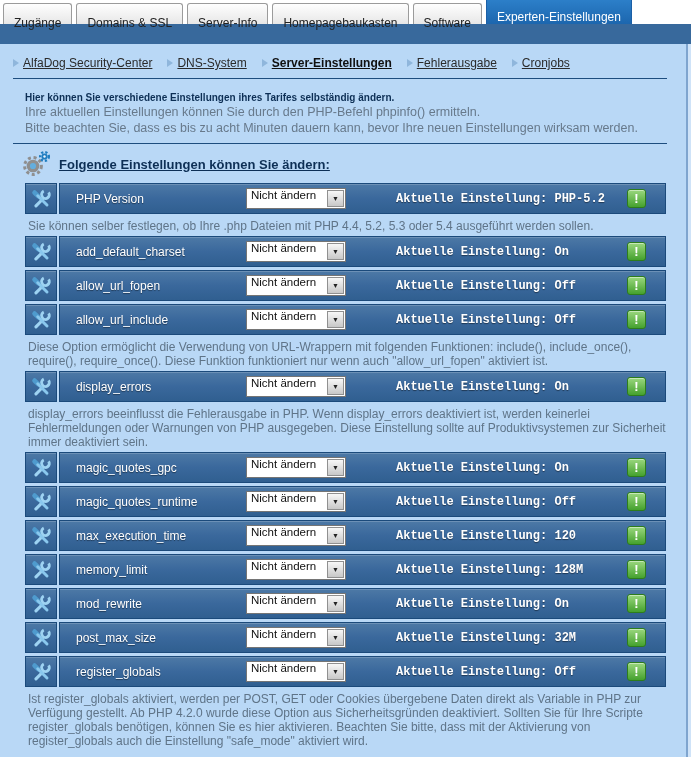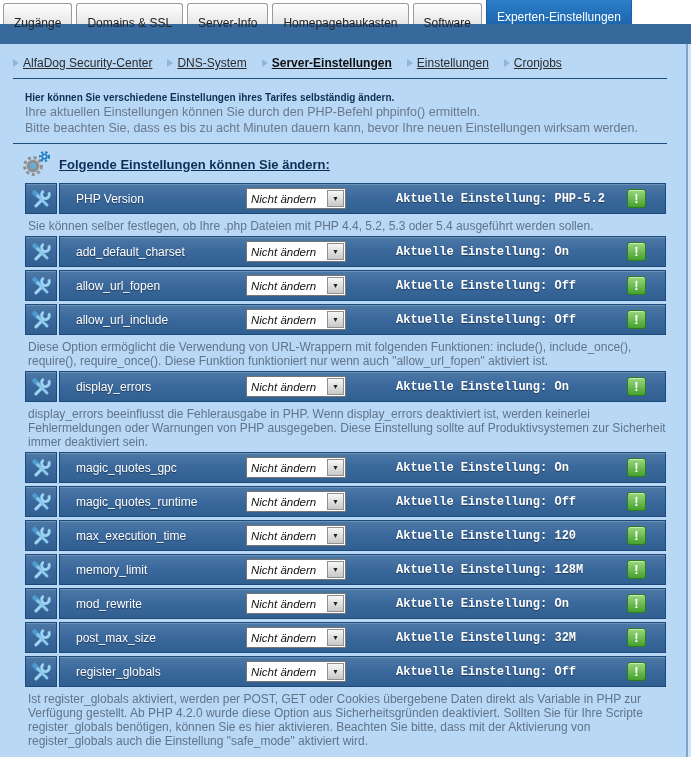--- a/index.html
+++ b/index.html
@@ -43,21 +43,21 @@
   .settings-list { margin:0 25px; }
   .setting-row { display:flex; gap:2px; height:31px; margin-top:3px; }
   .cell { background:linear-gradient(180deg,#4d79a6 0%,#3a689c 50%,#305f90 100%);
           border:1px solid #1b4a7b; box-shadow:inset 0 1px 0 rgba(255,255,255,.18); }
   .icon-cell { width:32px; display:flex; align-items:center; justify-content:center; }
   .main-cell { flex:1; position:relative; display:flex; align-items:center; }
   .setting-name { margin-left:16px; color:#fff; font-weight:normal; font-size:12px;
                   text-shadow:0 1px 1px rgba(0,0,0,.45); }
 
   .dropdown { position:absolute; left:186px; width:100px; height:21px; background:#fff;
-              border:1px solid #757575; display:flex; align-items:center; cursor:pointer;font-style:italic; }
+              border:1px solid #757575; display:flex; cursor:pointer; }
   .dropdown-text { flex:1; font-size:11.5px; color:#111; padding-left:4px; white-space:nowrap; overflow:hidden; }
   .dropdown-btn { width:17px; height:17px; margin:1px; flex:0 0 17px;
                   background:linear-gradient(#f7f7f7,#c8c8c8); border:1px solid #909090;
                   display:flex; align-items:center; justify-content:center; cursor:pointer; }
   .dropdown-arrow { font-size:7px; color:#222; line-height:1; }
 
   .setting-value { position:absolute; left:336px; color:#fff; font-weight:bold; font-size:12px;
                    text-shadow:0 1px 1px rgba(0,0,0,.45); white-space:nowrap;font-family:Liberation Mono, monospace; }
 
   .apply-btn { position:absolute; right:19px; width:19px; height:19px; padding:0;
@@ -93,21 +93,21 @@
         <div class="crumb">
           <span class="crumb-arrow"></span>
           <span class="crumb-label">DNS-System</span>
         </div>
         <div class="crumb active">
           <span class="crumb-arrow"></span>
           <span class="crumb-label">Server-Einstellungen</span>
         </div>
         <div class="crumb">
           <span class="crumb-arrow"></span>
-          <span class="crumb-label">Einstellungen</span>
+          <span class="crumb-label">Fehlerausgabe</span>
         </div>
         <div class="crumb">
           <span class="crumb-arrow"></span>
           <span class="crumb-label">Cronjobs</span>
         </div>
       </div>
     <hr class="rule">
 
     <div class="intro">
       <div class="intro-heading">Hier können Sie verschiedene Einstellungen ihres Tarifes selbständig ändern.</div>

